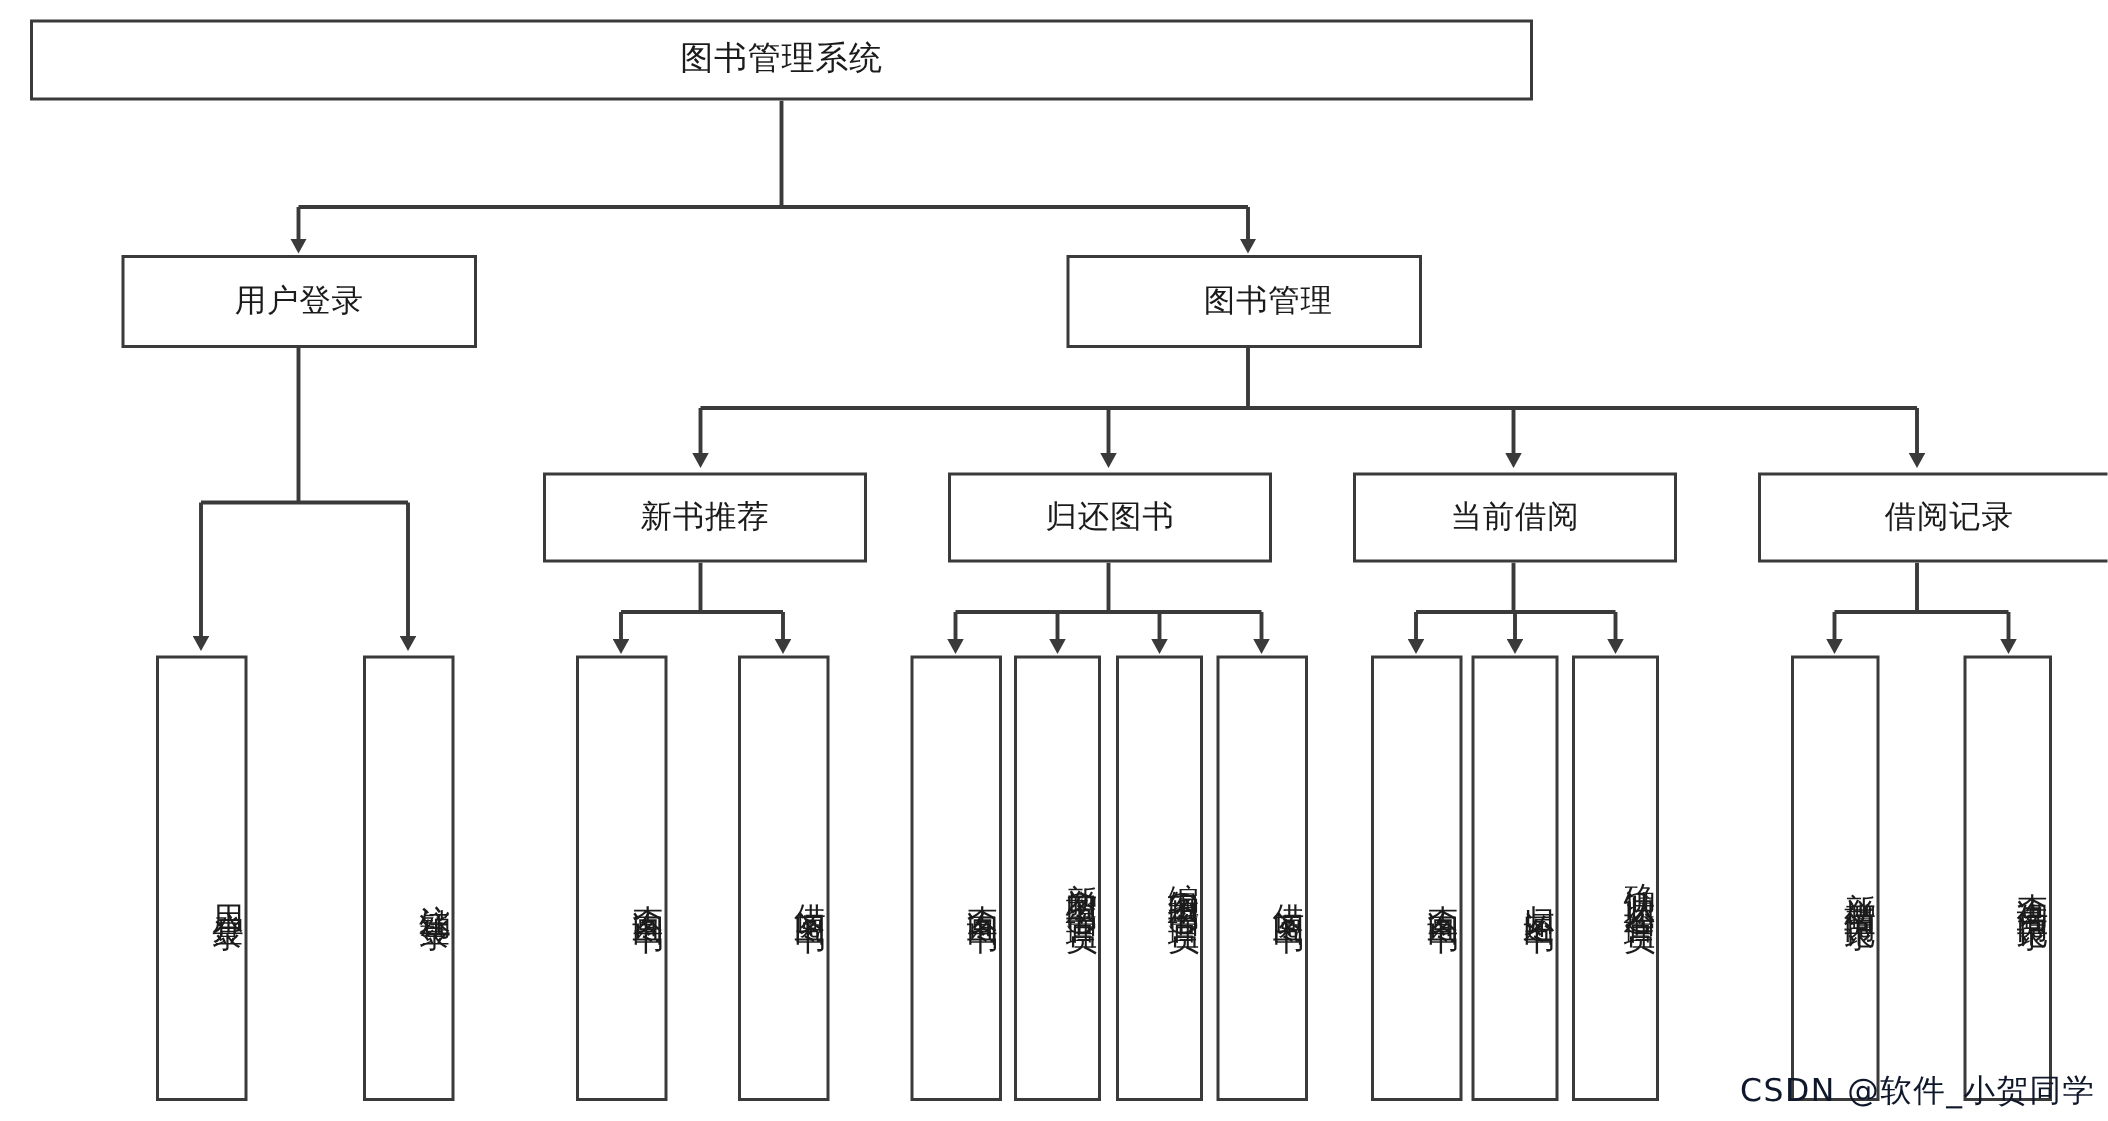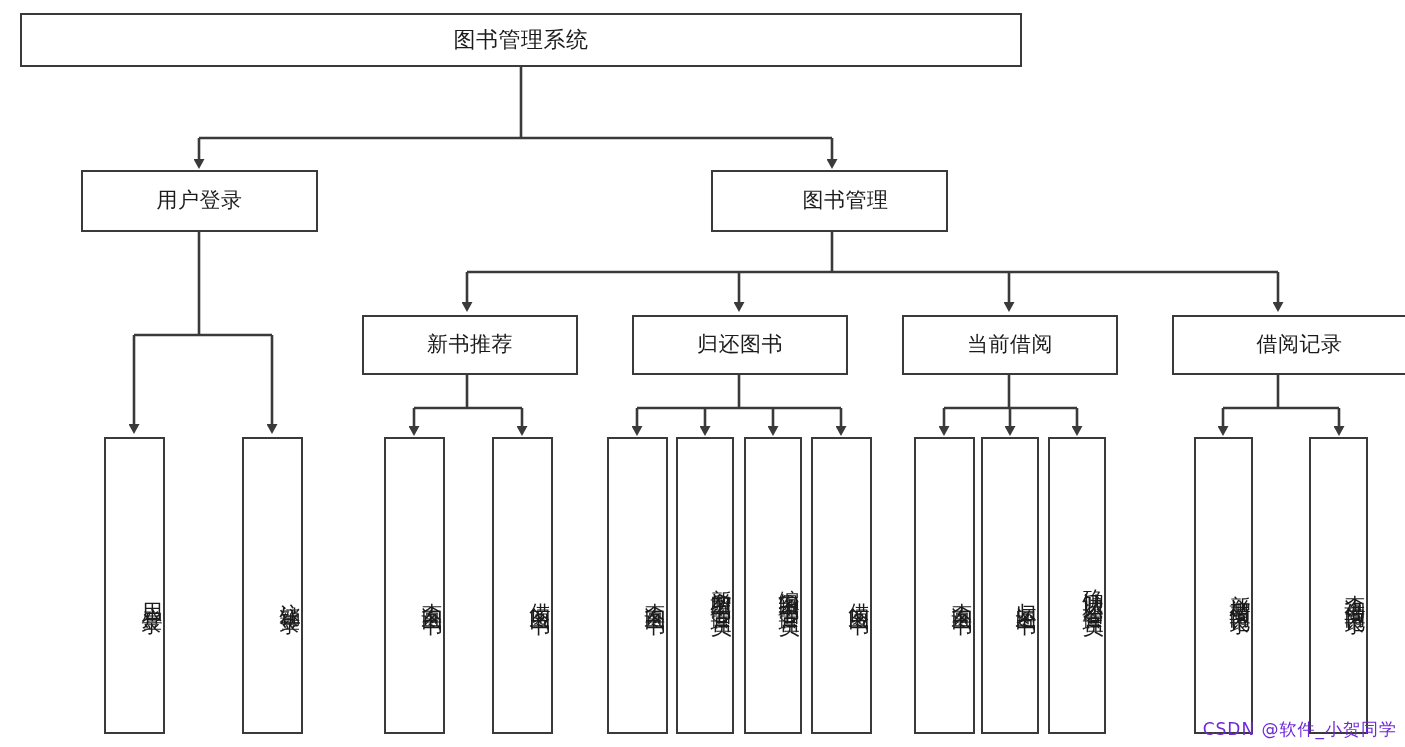--- a/index.html
+++ b/index.html
@@ -39,22 +39,22 @@
     align-items:flex-start;
     justify-content:center;
     padding-top:16px;
     white-space:nowrap;
   }
   .node.v.tall{padding-top:8px;}
 
   .watermark{
     position:absolute;
     right:8px;bottom:6px;
-    font-size:17px;
-    color:#6d28d9;
+    font-size:21px;
+    color:#0f172a;
     letter-spacing:1px;
     white-space:nowrap;
   }
 </style>
 </head>
 <body>
 
 <div id="canvas">
 
   <svg class="lines" viewBox="0 0 1405 747" xmlns="http://www.w3.org/2000/svg">

